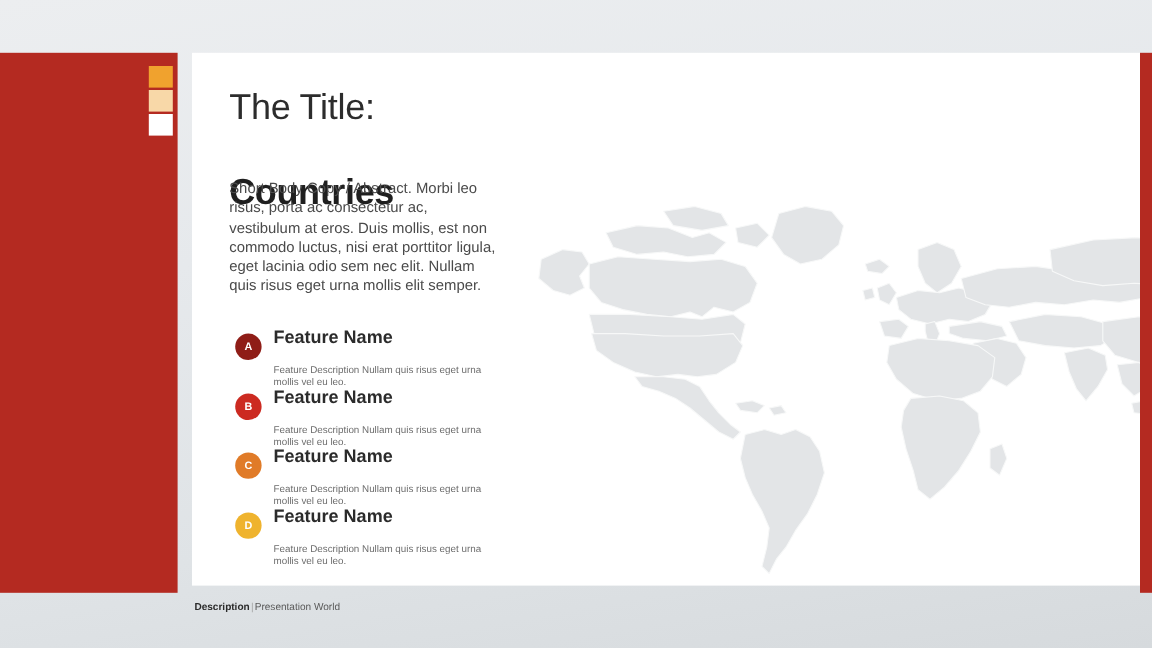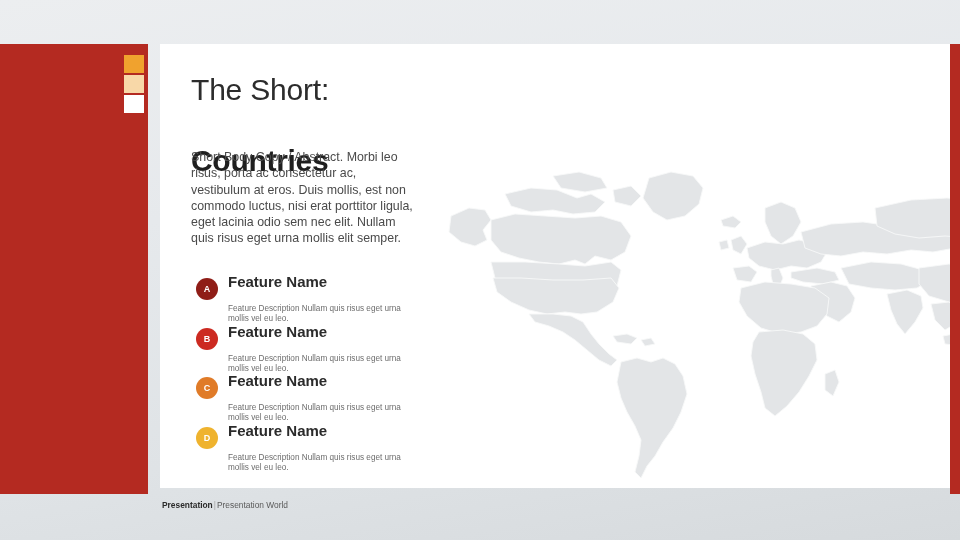--- a/index.html
+++ b/index.html
@@ -259,21 +259,21 @@
 
           <path d="M622 254 L632 250 L636 260 L628 270 L620 264 Z"></path>
           <path d="M612 268 L622 266 L624 274 L614 276 Z"></path>
 
           <path d="M596 182 L614 180 L622 188 L610 192 L596 190 Z"></path>
         </g>
       </svg>
     </div>
 
     <div class="title-block">
-      <div class="title-line-1">The Short:</div>
+      <div class="title-line-1">The Title:</div>
       <div class="title-line-2">Countries</div>
     </div>
 
     <div class="body-copy">Short Body Copy / Abstract.  Morbi leo risus, porta ac consectetur ac, vestibulum at eros. Duis mollis, est non commodo luctus, nisi erat porttitor ligula, eget lacinia odio sem nec elit. Nullam quis risus eget urna mollis elit semper.</div>
 
     <div class="features">
 
       <div class="feature-row">
         <div class="badge" style="background: rgb(143, 29, 23);">A</div>
         <div class="feature-text">
@@ -303,16 +303,16 @@
         <div class="feature-text">
           <div class="feature-name">Feature Name</div>
           <div class="feature-desc">Feature Description Nullam quis risus eget urna mollis vel eu leo.</div>
         </div>
       </div>
 
     </div>
   </div>
 
   <div class="footer">
-    <span class="company">Presentation</span><span class="sep">|</span><span class="pres">Presentation World</span>
+    <span class="company">Description</span><span class="sep">|</span><span class="pres">Presentation World</span>
   </div>
 
 </div>
 
 </body></html>

